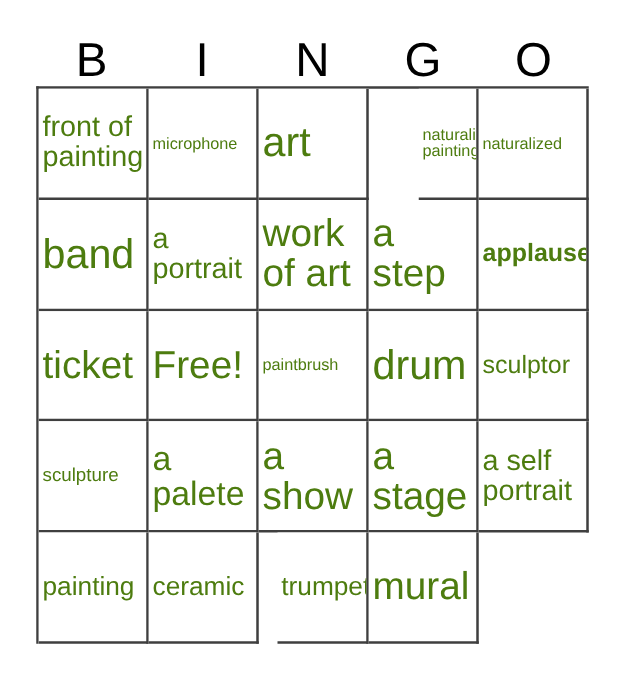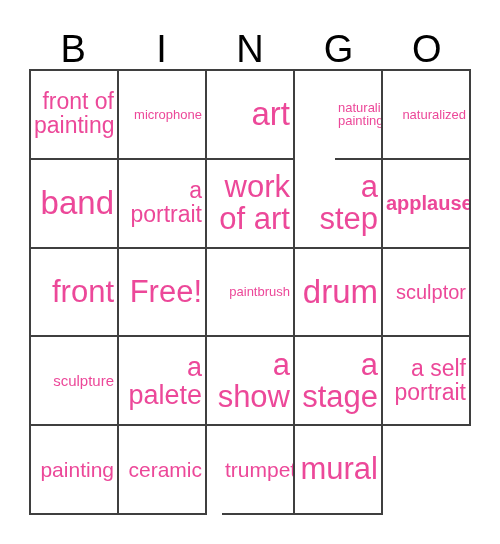--- a/index.html
+++ b/index.html
@@ -69,23 +69,23 @@
     justify-content: center;
     text-align: center;
     padding: 2px 3px;
     overflow: hidden;
     background: #ffffff;
   }
 
   .bingo-cell .cell-text {
     display: block;
     width: 100%;
-    text-align: right;
+    text-align: left;
     line-height: 1.04;
-    color: #ec4899;
+    color: #4d7c0f;
     white-space: pre-line;
     word-break: normal;
   }
 
   
   .fs-xs   { font-size: 13px; line-height: 1.18; }
   .fs-sm   { font-size: 15px; line-height: 1.12; }
   .fs-md   { font-size: 20px; line-height: 1.10; }
   .fs-md2  { font-size: 21px; line-height: 1.10; }
   .fs-lg   { font-size: 23px; line-height: 1.08; }
@@ -139,21 +139,21 @@
       </div>
     <div class="bingo-cell" style="border-right-color: rgb(63, 63, 63); border-bottom-color: rgb(63, 63, 63); background: rgb(255, 255, 255);">
         <span class="cell-text fs-xxl">a
 step</span>
       </div>
 
     <div class="bingo-cell" style="border-right-color: rgb(63, 63, 63); border-bottom-color: rgb(63, 63, 63); background: rgb(255, 255, 255); font-weight: bold;">
         <span class="cell-text fs-md">applause</span>
       </div>
     <div class="bingo-cell" style="border-right-color: rgb(63, 63, 63); border-bottom-color: rgb(63, 63, 63); background: rgb(255, 255, 255);">
-        <span class="cell-text fs-xxl">front</span>
+        <span class="cell-text fs-xxl">ticket</span>
       </div>
     <div class="bingo-cell" style="border-right-color: rgb(63, 63, 63); border-bottom-color: rgb(63, 63, 63); background: rgb(255, 255, 255);">
         <span class="cell-text fs-xxl">Free!</span>
       </div>
     <div class="bingo-cell" style="border-right-color: rgb(63, 63, 63); border-bottom-color: rgb(63, 63, 63); background: rgb(255, 255, 255);">
         <span class="cell-text fs-xs">paintbrush</span>
       </div>
     <div class="bingo-cell" style="border-right-color: rgb(63, 63, 63); border-bottom-color: rgb(63, 63, 63); background: rgb(255, 255, 255);">
         <span class="cell-text fs-huge">drum</span>
       </div>

